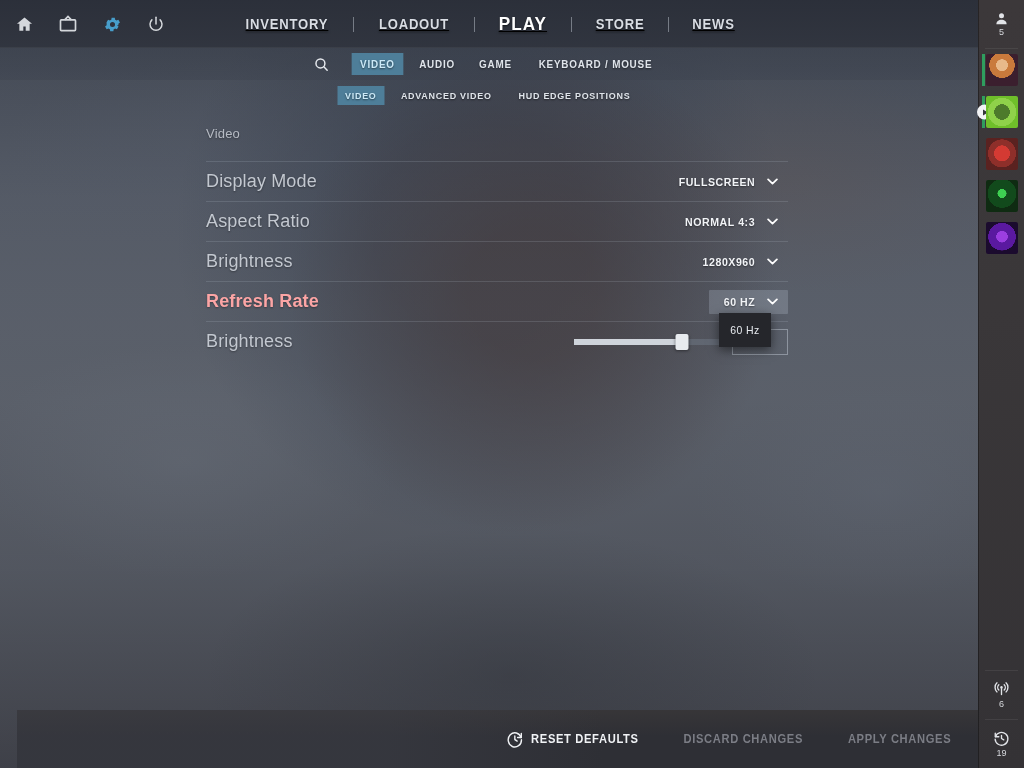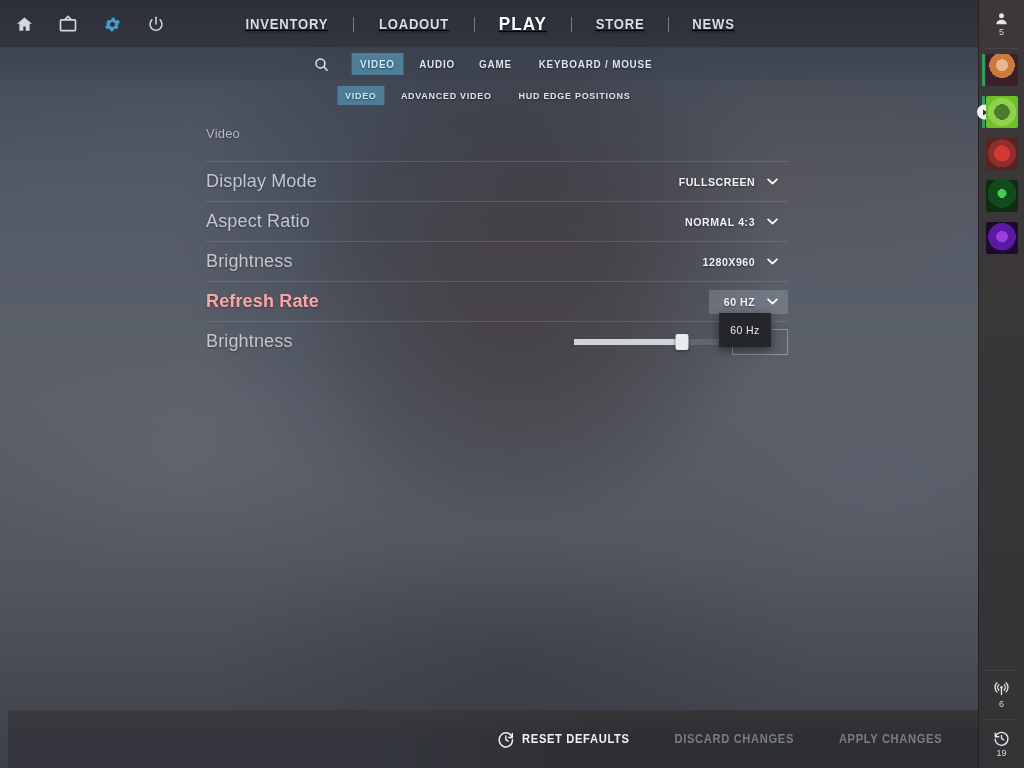--- a/index.html
+++ b/index.html
@@ -179,21 +179,21 @@
   }
   #sb-bottom { position:absolute; bottom:0; left:0; right:0; }
   .sb-btm-item {
     height:48px; display:flex; flex-direction:column; align-items:center;
     justify-content:center; gap:1px; cursor:pointer;
   }
   .sb-btm-item .cnt { font-size:9px; color:#d6d8dc; }
 
   
   #bottombar {
-    position:absolute; left:8px; bottom:0; width:978px; height:58px; z-index:11;
+    position:absolute; left:17px; bottom:0; width:978px; height:58px; z-index:11;
     background:#2e2f35;
     display:flex; align-items:center; justify-content:flex-end; gap:0;
     padding-right:22px;
   }
   #bottombar::before {
     content:""; position:absolute; inset:0;
     background:
       linear-gradient(90deg, rgba(60,62,70,.5) 0 38%, rgba(0,0,0,0) 60%),
       linear-gradient(180deg, rgba(72,66,62,.35), rgba(0,0,0,0) 45%);
     pointer-events:none;

